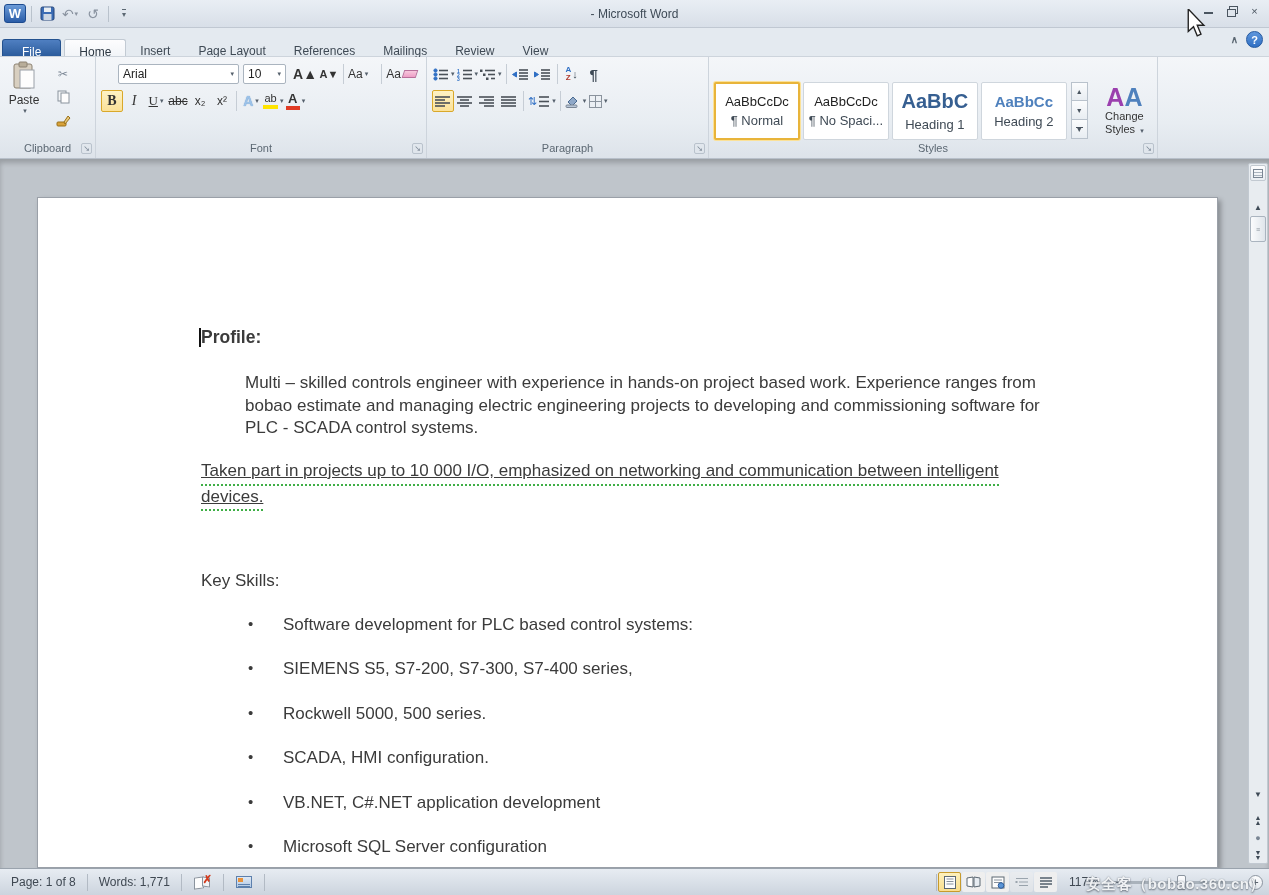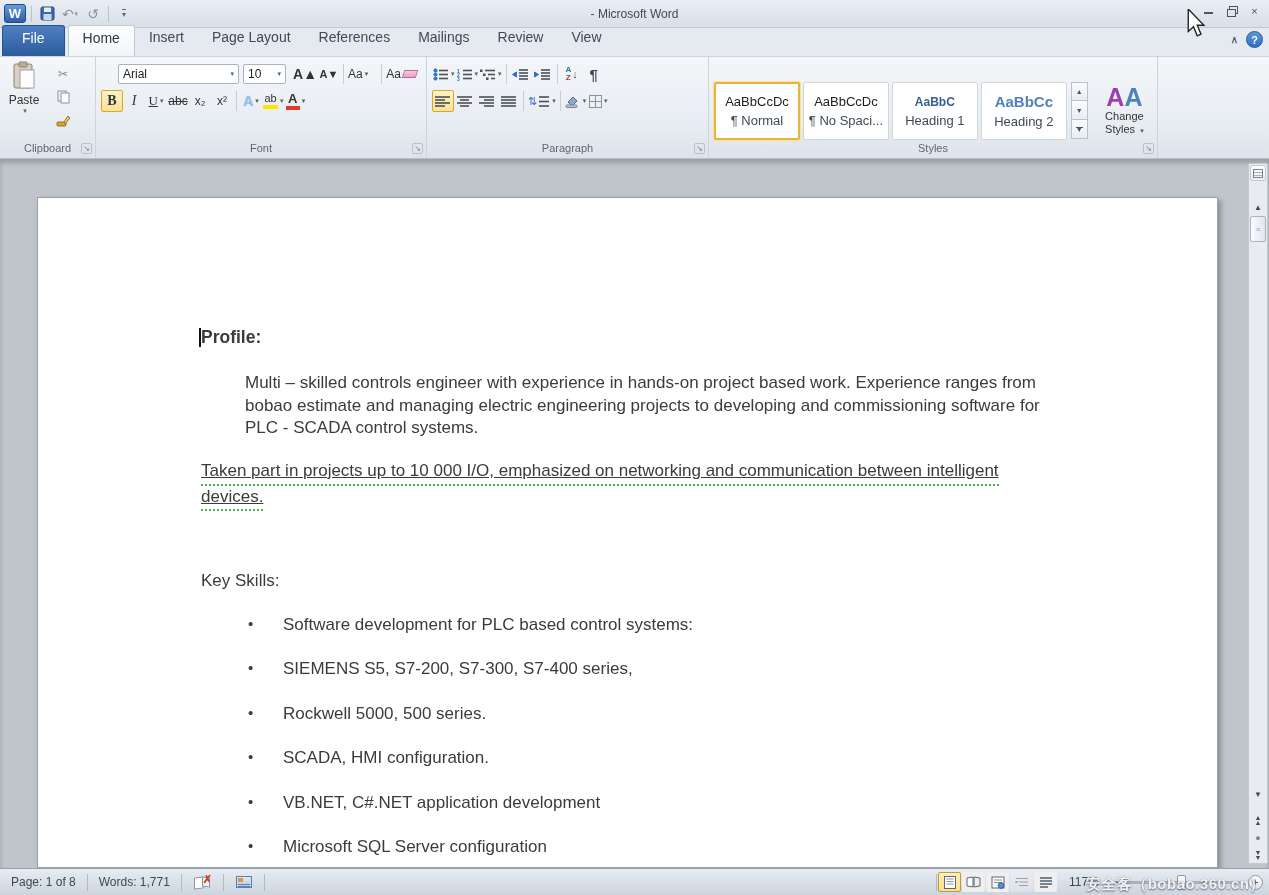--- a/index.html
+++ b/index.html
@@ -23,21 +23,21 @@
   .win-controls { position:absolute; right:5px; top:3px; display:flex; gap:4px; z-index:2; }
   .win-controls .wbtn { width:19px; height:15px; display:flex; align-items:center; justify-content:center;
     color:#4a5560; font-size:11px; background:transparent; border:none; }
   .ic-min { display:inline-block; width:9px; border-bottom:2px solid #4a5560; height:7px; }
   .ic-restore { position:relative; display:inline-block; width:10px; height:9px; }
   .ic-restore::before { content:""; position:absolute; left:2px; top:0; width:7px; height:6px; border:1.4px solid #4a5560; }
   .ic-restore::after { content:""; position:absolute; left:0; top:3px; width:7px; height:6px; border:1.4px solid #4a5560; background:#dfe5ec; }
   
   .tabrow { position:absolute; left:0; top:28px; width:100%; height:29px; background:var(--tabrow_bg,#e4eaf0);
     display:flex; align-items:flex-end; padding-left:2px; border-bottom:1px solid #cfd6de; }
-  .tab { padding:0 14px; font-size:14px; color:#3f4a55; height:31px; line-height:25px; }
+  .tab { padding:0 14px; font-size:12px; color:#3f4a55; height:17px; line-height:25px; }
   .tab.file { background:linear-gradient(var(--file_tab_top,#4f7fc1),var(--file_tab_bottom,#2c5c9c));
     color:#fff; border-radius:3px 3px 0 0; margin-right:3px; padding:0 19px; border:1px solid #24528f; border-bottom:none; }
   .tab.active { background:linear-gradient(#fdfdfe,#f2f5f8); border:1px solid #c2cad3; border-bottom:none;
     border-radius:2.5px 2.5px 0 0; color:#2e3944; }
   .tabrow-right { position:absolute; right:6px; top:3px; display:flex; align-items:center; gap:8px; }
   .collapse-btn { font-size:10px; color:#5c6873; background:transparent; border:none; font-weight:bold; }
   .help-btn { width:17px; height:17px; border-radius:50%; background:linear-gradient(#5f97dd,var(--help_blue,#2f6fc4));
     color:#fff; font-size:11px; font-weight:bold; border:1px solid #23589f; display:flex; align-items:center; justify-content:center; }
 
   
@@ -93,21 +93,21 @@
   .sortglyph .a { color:#2f6fc4; } .sortglyph .z { color:#b03a2e; }
   .pilcrow { font-size:15px; font-weight:bold; color:#3e4a56; }
 
   
   .g-styles { width:449px;justify-content:center; }
   .styles-row { display:flex; align-items:flex-start; margin-top:4px; }
   .style-card { width:87px; height:58px; background:#fff; border:1px solid #cfd6dd; border-radius:2px;
     display:flex; flex-direction:column; align-items:center; justify-content:center; margin-left:3px; }
   .style-card.selected { border:2px solid #e8b43a; box-shadow:0 0 0 1px #fbe198; }
   .style-card .prev { font-size:13px; color:#222; white-space:nowrap; }
-  .style-card.h1 .prev { font-weight:bold; color:var(--heading1_blue,#365f91); font-size:12px; }
+  .style-card.h1 .prev { font-weight:bold; color:var(--heading1_blue,#365f91); font-size:20px; }
   .style-card.h2 .prev { font-weight:bold; color:var(--heading2_blue,#4f81bd); font-size:15px; }
   .style-card .nm { font-size:13px; color:#3f4a55; margin-top:4px; white-space:nowrap; }
   .styles-scroll { display:flex; flex-direction:column; margin-left:4px; }
   .styles-scroll .sbtn { width:17px; height:19px; border:1px solid #b9c2cc; background:linear-gradient(#fbfcfd,#e8edf2);
     font-size:7px; color:#4a5560; display:flex; align-items:center; justify-content:center; }
   .styles-scroll .sbtn.more { border-top:none; flex-direction:column; line-height:5px; }
   .changestyles { width:62px; display:flex; flex-direction:column; align-items:center; margin-left:6px; margin-top:2px; }
   .aa-big { font-weight:bold; font-size:25px; line-height:26px; }
   .aa-big .a1 { color:#9b3fae; } .aa-big .a2 { color:#4f81bd; }
   .changestyles .cs-lbl { font-size:11px; color:#333; line-height:13px; text-align:center; }

